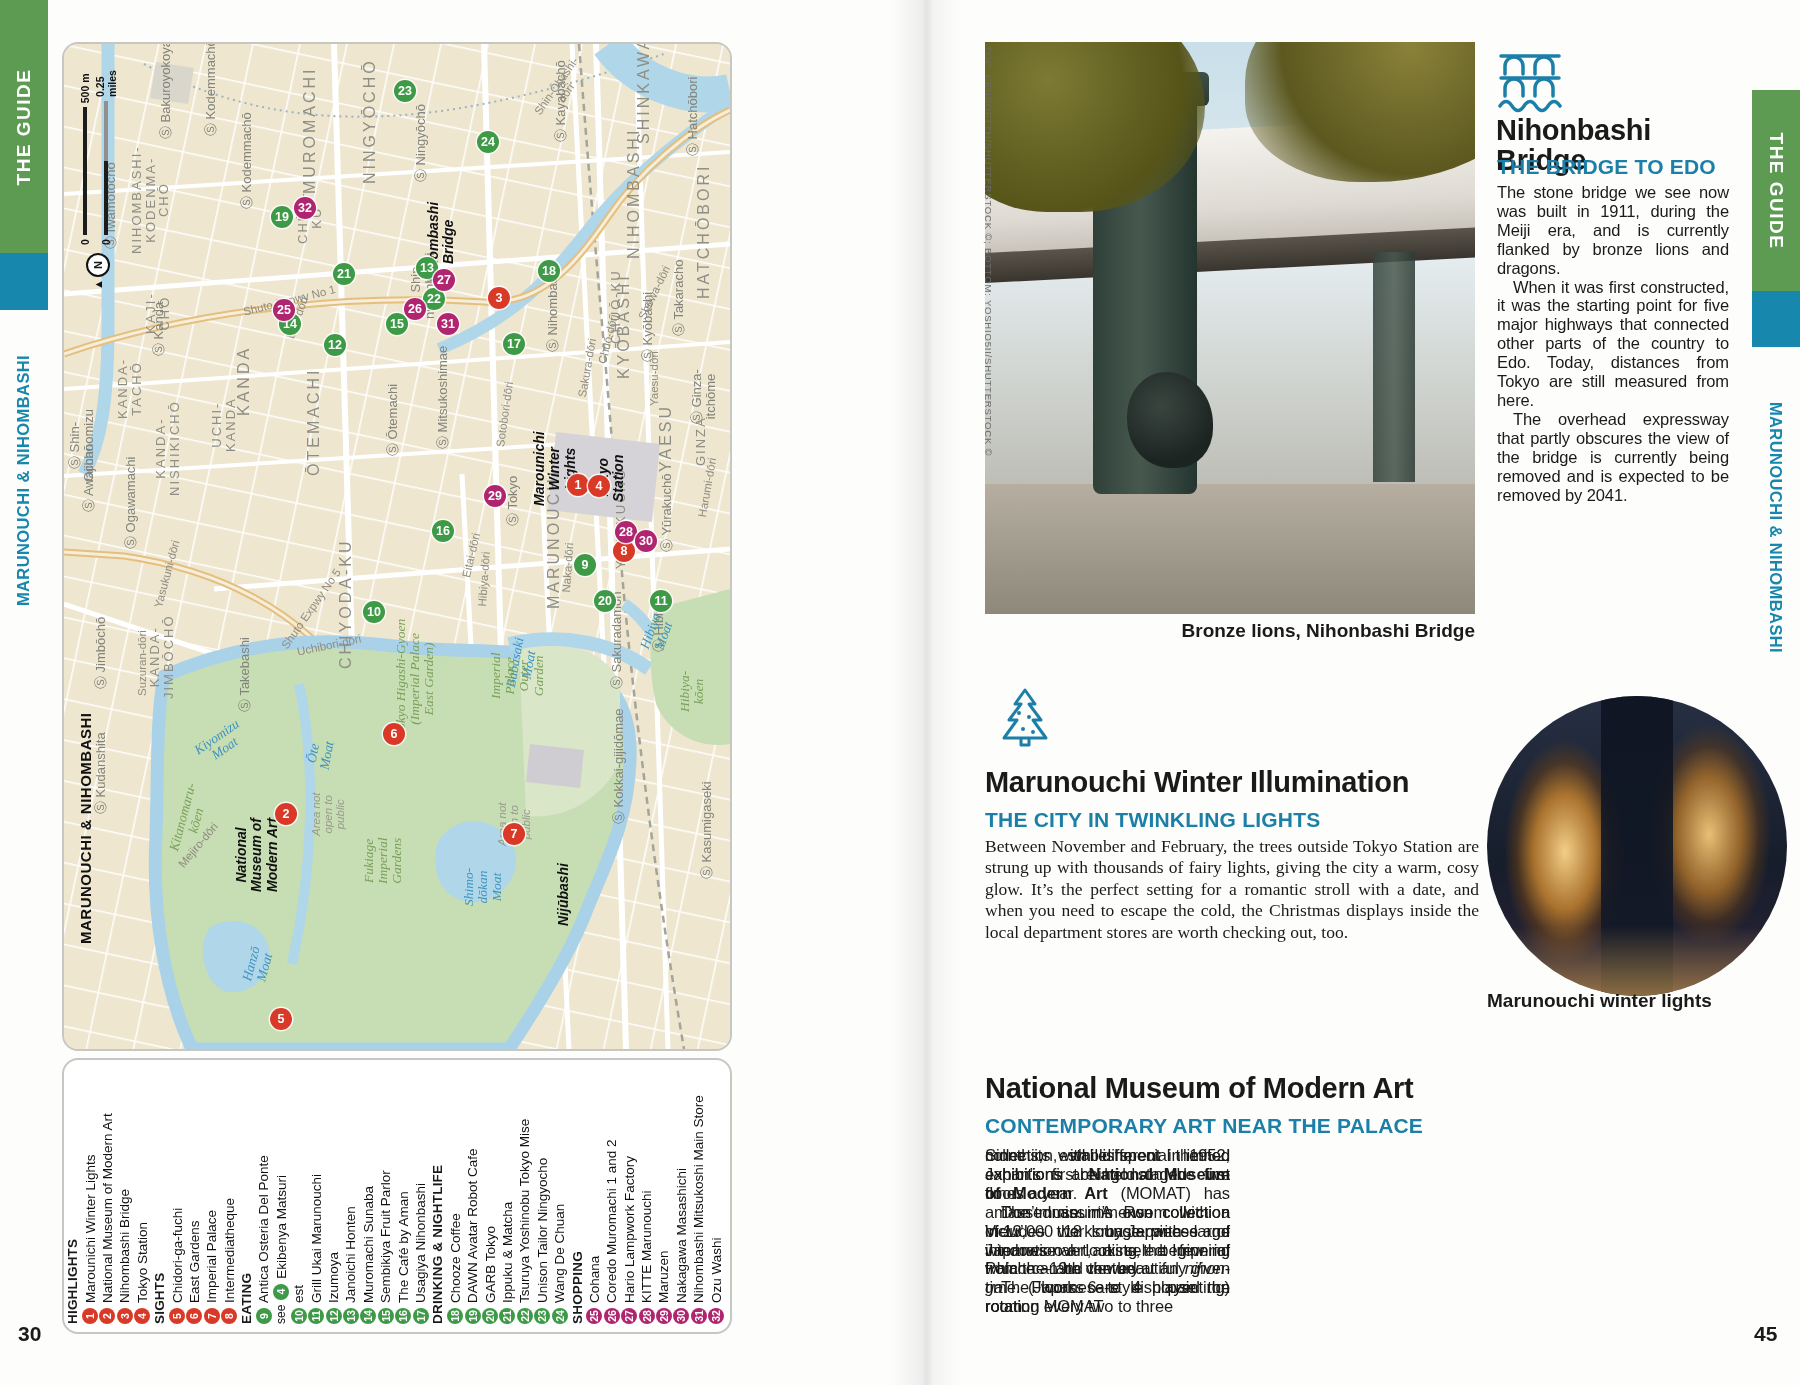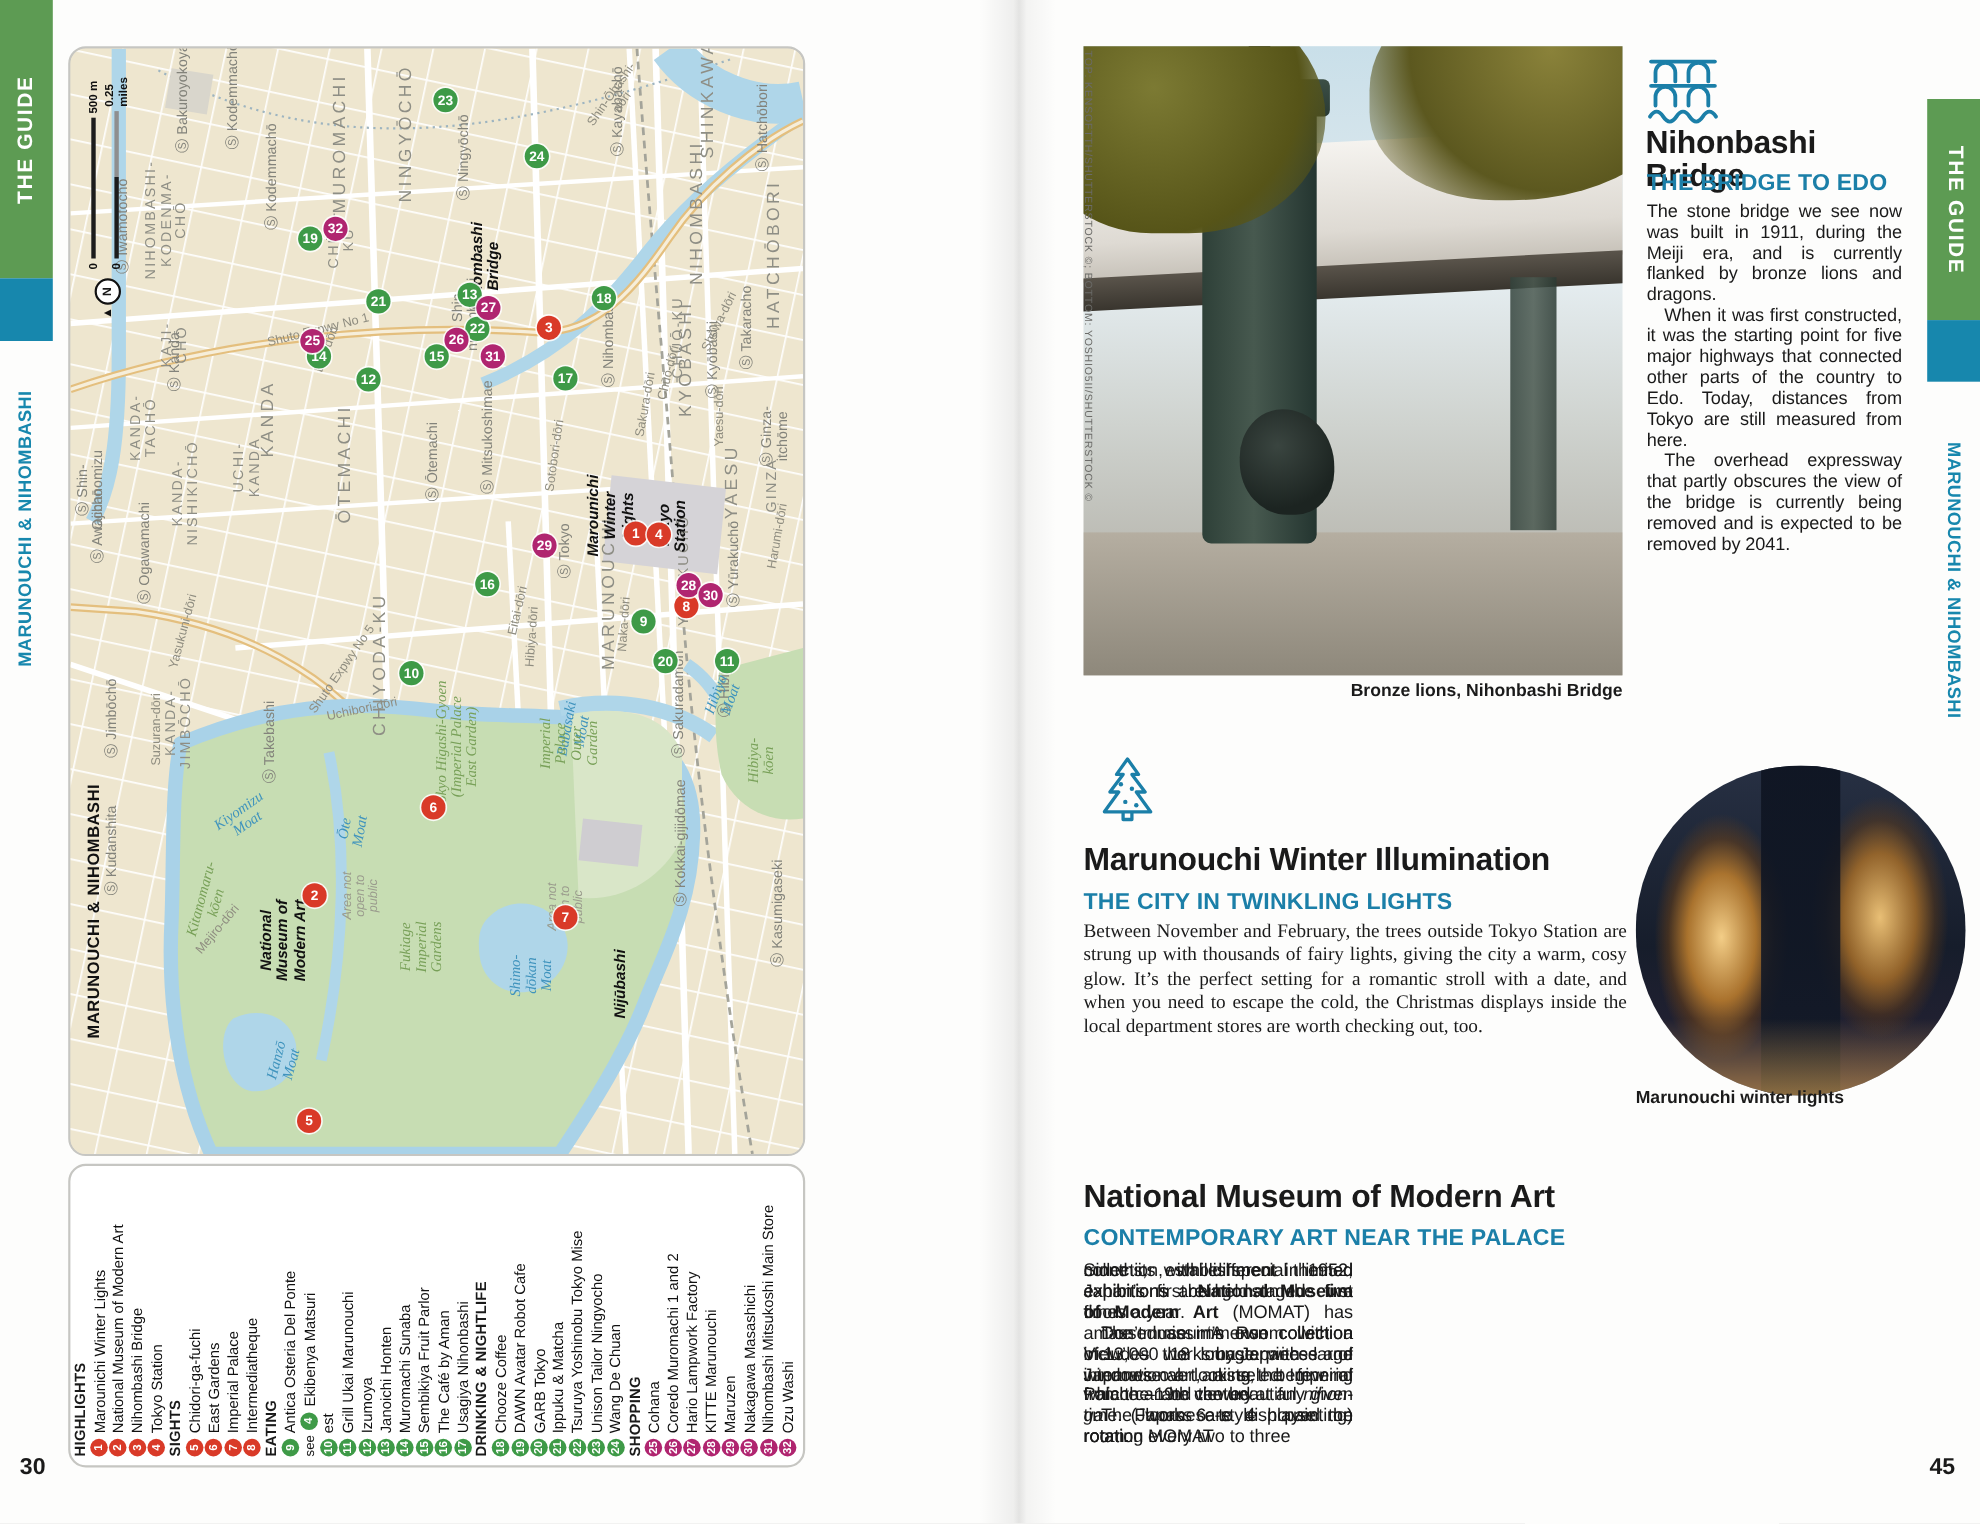--- a/index.html
+++ b/index.html
@@ -77,21 +77,21 @@
   .bp-lion{position:absolute;left:142px;top:330px;width:86px;height:96px;border-radius:50% 60% 45% 55%;
     background:radial-gradient(circle at 40% 35%,#3a4540,#1c2421 70%);}
   .bp-pillar2{position:absolute;left:388px;top:210px;width:42px;height:230px;opacity:.85;
     background:linear-gradient(90deg,#33433c,#4a5950 50%,#2b3a33);}
   .bp-leaves1{position:absolute;left:-40px;top:-50px;width:260px;height:220px;border-radius:40% 60% 55% 45%;
     background:radial-gradient(circle at 40% 40%,#7c7a33,#565418 65%,rgba(60,60,20,0));}
   .bp-leaves2{position:absolute;left:260px;top:-70px;width:300px;height:210px;border-radius:55% 45% 60% 40%;
     background:radial-gradient(circle at 55% 35%,#8a823a,#5c581f 60%,rgba(70,64,22,0));}
   .photo-credit{position:absolute;left:994px;top:46px;transform:rotate(90deg);transform-origin:0 0;
     font-size:9.5px;letter-spacing:.8px;color:#6b6b68;white-space:nowrap;}
-  .caption{position:absolute;font-size:16px;font-weight:bold;color:#1a1a1a;}
+  .caption{position:absolute;font-size:19px;font-weight:bold;color:#1a1a1a;}
   .cap-bridge{left:985px;top:620px;width:490px;text-align:right;}
   .cap-winter{left:1487px;top:990px;width:300px;text-align:left;}
   .art-icon{position:absolute;}
   .art-title{position:absolute;font-size:29px;font-weight:bold;letter-spacing:-.3px;line-height:1.02;}
   .kicker{position:absolute;font-size:21px;font-weight:bold;color:#1b7fa8;letter-spacing:.2px;}
   .article{position:absolute;text-align:justify;}
   .article p{margin:0;text-indent:16px;}
   .article p:first-child{text-indent:0;}
   .body-sans{font-size:16.5px;line-height:18.9px;letter-spacing:-.1px;}
   .body-serif{font-family:"Liberation Serif",serif;font-size:17.5px;line-height:21.4px;}

